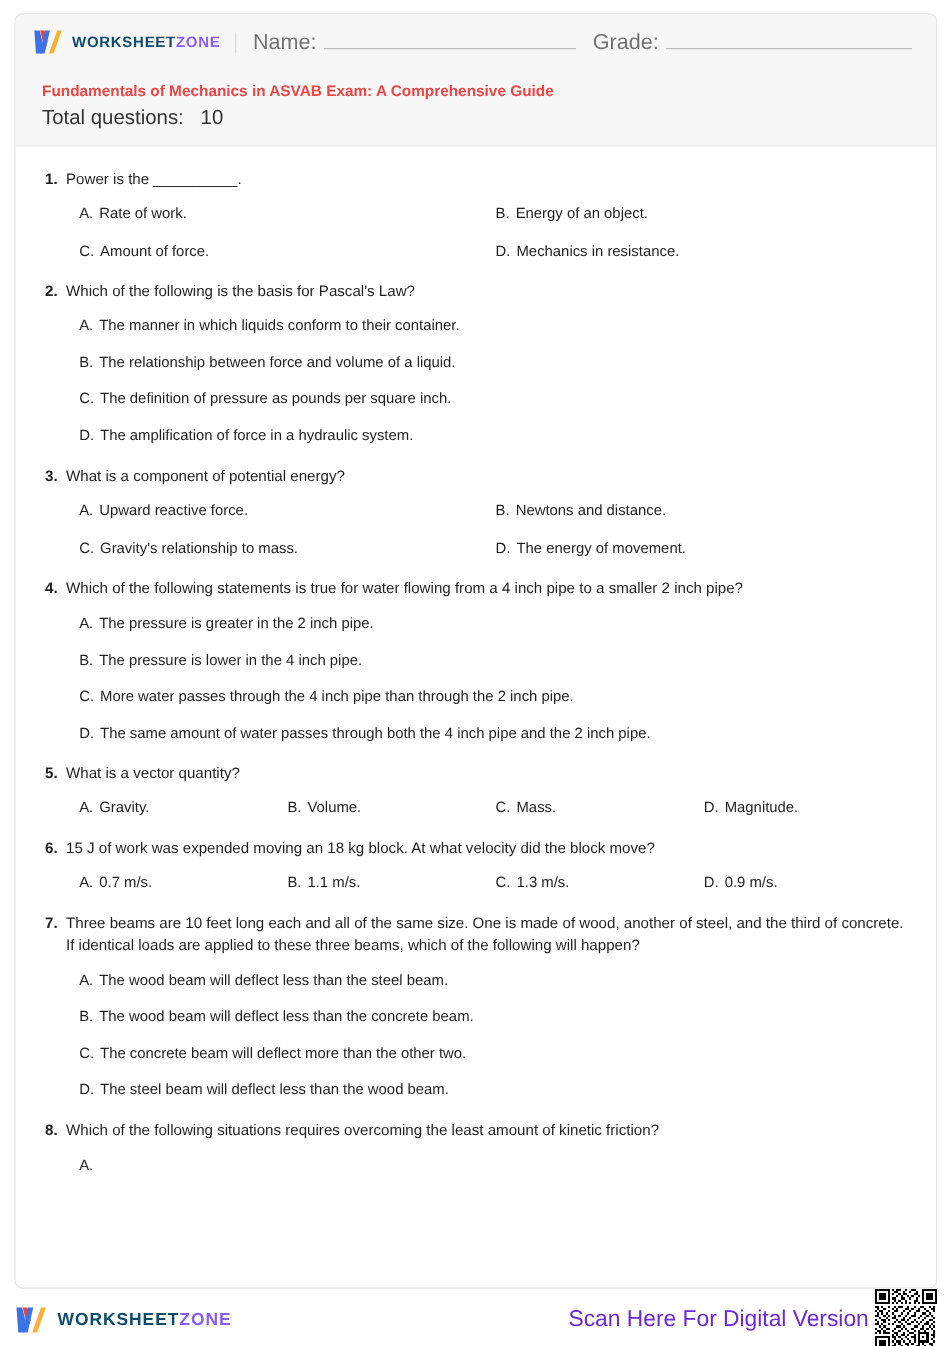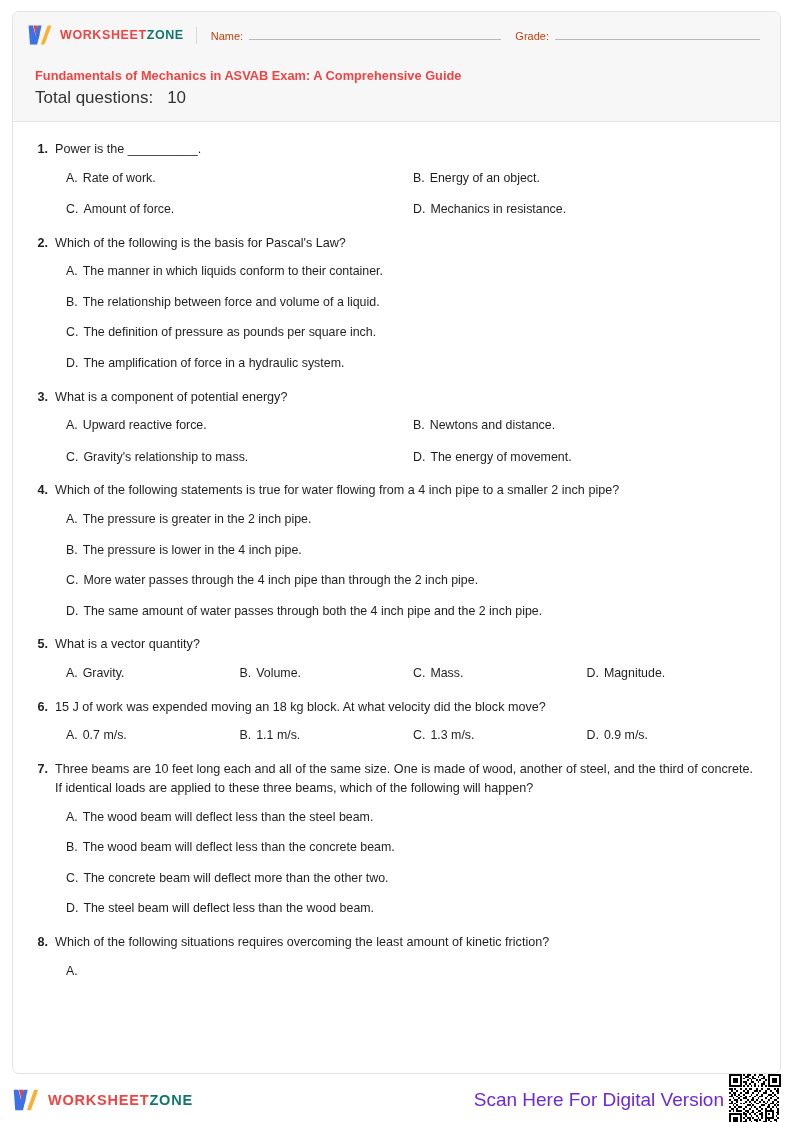--- a/index.html
+++ b/index.html
@@ -59,36 +59,36 @@
   .logo-mark {
     width: 26px;
     height: 22px;
     flex: 0 0 auto;
   }
   .logo-text {
     font-size: 12.5px;
     font-weight: bold;
     letter-spacing: 0.6px;
   }
-  .logo-text .w-part { color: #ef4444; }
-  .logo-text .z-part { color: #0f766e; }
+  .logo-text .w-part { color: #0c4a6e; }
+  .logo-text .z-part { color: #8b5cf6; }
 
   .logo-divider {
     width: 1px;
     height: 17px;
     background: #d8d8d8;
     margin: 0 14px 0 12px;
     flex: 0 0 auto;
   }
 
   .field {
     display: flex;
     align-items: baseline;
-    font-size: 11px;
-    color: #c2410c;
+    font-size: 18px;
+    color: #737373;
   }
   .field-label { flex: 0 0 auto; white-space: nowrap; }
   .field-rule {
     display: block;
     border-bottom: 1px solid #b9b9b9;
     height: 12px;
     margin-left: 6px;
   }
   .field-name { flex: 1 1 auto; }
   .field-name .field-rule { width: 100%; }

